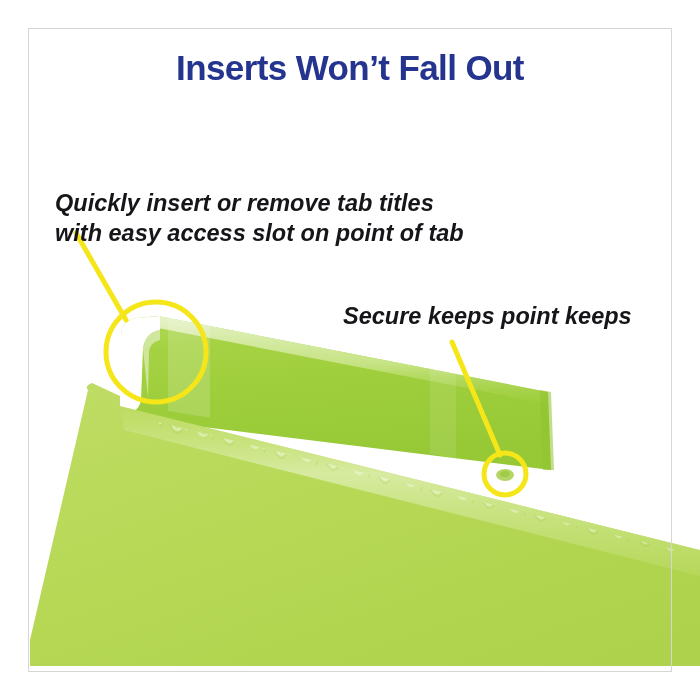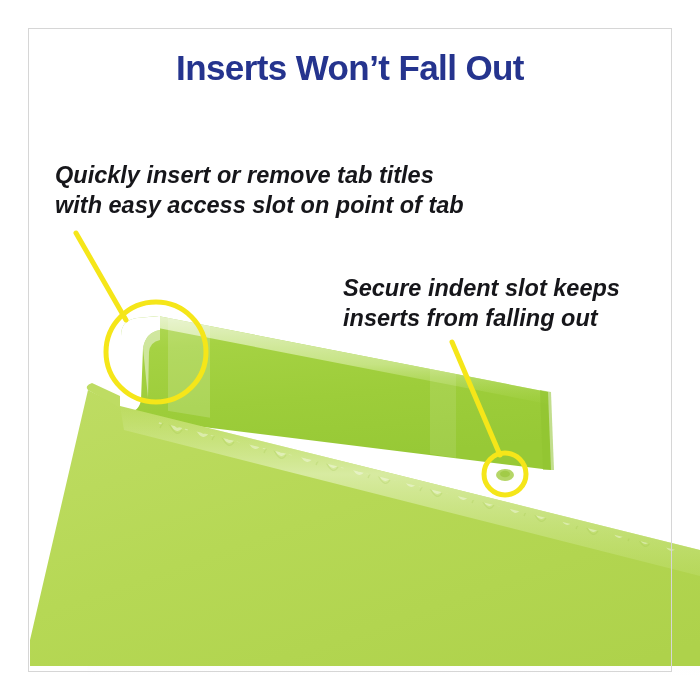--- a/index.html
+++ b/index.html
@@ -50,20 +50,21 @@
   .callout {
     position: absolute;
     font-family: "Liberation Sans", sans-serif;
     font-style: italic;
     font-weight: bold;
     font-size: 23.5px;
     line-height: 30px;
     color: #16161a;
     z-index: 40;
     white-space: nowrap;
+    margin-top: 28px;
   }
   .callout-left  { left: 55px;  top: 160px; }
   .callout-right { left: 343px; top: 273px; }
   .callout .line { display: block; }
 
   
   .photo {
     position: absolute;
     left: 0;
     top: 0;
@@ -235,18 +236,17 @@
   </svg>
 
   <div class="headline">Inserts Won’t Fall Out</div>
 
   <div class="callout callout-left">
     <span class="line">Quickly insert or remove tab titles</span>
     <span class="line">with easy access slot on point of tab</span>
   </div>
 
   <div class="callout callout-right">
-    <span class="line">Secure indent slot keeps</span>
-    <span class="line">inserts from falling out</span>
+    <span class="line">Secure keeps point keeps</span>
   </div>
 
   <div class="frame"></div>
 </div>
 
 </body></html>

